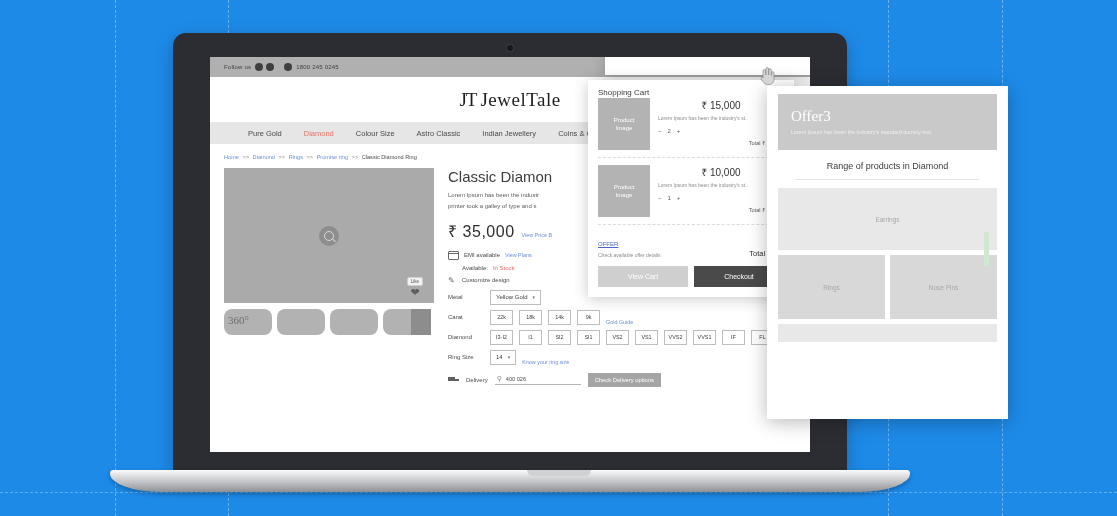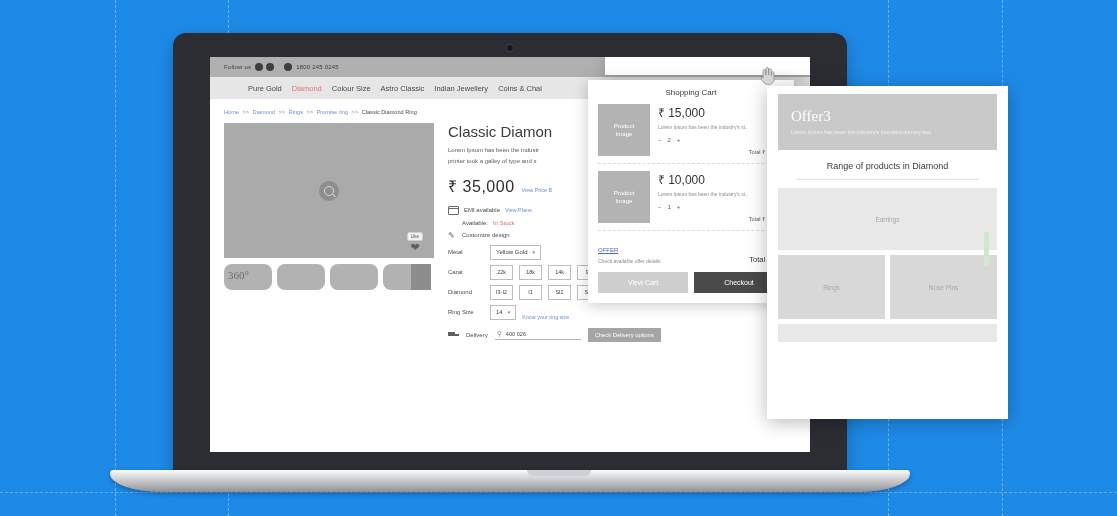--- a/index.html
+++ b/index.html
@@ -41,21 +41,21 @@
   .cart-body{position:absolute;left:1px;top:3px;width:10px;height:6px;border:1.4px solid #3e3e3e;border-top:none;transform:skewX(-6deg);}
   .cart-h{position:absolute;left:8px;top:0px;width:4px;height:4px;border:1.4px solid #3e3e3e;border-left:none;border-bottom:none;border-radius:0 4px 0 0;}
   .cart-w{position:absolute;bottom:0;width:2px;height:2px;border-radius:50%;background:#3e3e3e;}
   .list-l{position:absolute;left:1px;width:9px;height:1.4px;background:#3e3e3e;}
   .hand{position:absolute;left:759px;top:66px;width:16px;height:20px;z-index:40;}
 
   .brandbar{height:45px;background:#fff;display:flex;align-items:center;justify-content:center;}
   .brand{font-family:"Liberation Serif",serif;font-size:19px;color:#1d1d1d;letter-spacing:.5px;white-space:nowrap;}
   .brand .mono{font-family:"Liberation Serif",serif;letter-spacing:-1px;margin-right:4px;}
 
-  .navbar{height:22px;background:#e6e6e6;display:flex;align-items:center;gap:10px;padding:0 38px;font-size:7.5px;color:#4a4a4a;white-space:nowrap;}
+  .navbar{height:22px;background:#e6e6e6;display:flex;align-items:center;gap:22px;padding:0 38px;font-size:7.5px;color:#4a4a4a;white-space:nowrap;}
   .navbar .active{color:#e8736b;}
 
   .content{padding:10px 14px 0 14px;position:relative;}
   .crumb{font-size:5.6px;color:#4a4a4a;margin-bottom:8px;white-space:nowrap;}
   .crumb a{color:#6b8fd6;text-decoration:none;}
   .crumb .sep{color:#8a8a8a;margin:0 2px;}
 
   .prod-row{display:flex;gap:14px;}
   .gallery{width:210px;}
   .hero{width:210px;height:135px;background:#aaa;position:relative;}
@@ -95,26 +95,26 @@
   .chip{border:1px solid #bdbdbd;background:#fff;height:13px;min-width:15px;padding:0 3px;display:inline-flex;align-items:center;justify-content:center;font-size:5.4px;color:#3d3d3d;}
   .pin-input{border-bottom:1px solid #b5b5b5;min-width:82px;font-size:5.6px;color:#4a4a4a;padding:0 2px 1px 2px;display:inline-flex;align-items:center;gap:4px;}
   .pin-ic{color:#8a8a8a;font-size:7px;}
   .btn-grey{background:#b9b9b9;color:#fff;font-size:5.8px;padding:4px 7px;border:none;}
   .btn-grey.dark{background:#a5a5a5;}
   .delivery-row{display:flex;align-items:center;gap:7px;margin-top:8px;font-size:6px;color:#4a4a4a;}
 
   
   .cart-panel{position:absolute;left:588px;top:80px;width:186px;background:#fff;z-index:30;
     box-shadow:0 2px 14px rgba(0,0,0,.22);padding:8px 10px 10px;}
-  .cart-title{text-align:center;font-size:8px;color:#3b3b3b;margin-bottom:7px;}
+  .cart-title{font-size:8px;color:#3b3b3b;margin-bottom:1px;}
   .cart-item{display:flex;gap:8px;padding-bottom:7px;border-bottom:1px dashed #dcdcdc;margin-bottom:7px;}
   .ci-img{width:52px;height:52px;background:#b3b3b3;color:#fff;font-size:6px;display:flex;flex-direction:column;
     align-items:center;justify-content:center;line-height:1.4;flex:none;}
   .ci-body{flex:1;min-width:0;}
-  .ci-price{font-size:12px;color:#333;margin-bottom:3px;}
+  .ci-price{font-size:10px;color:#333;margin-bottom:3px;text-align:center;}
   .ci-desc{font-size:5px;color:#8b8b8b;margin-bottom:5px;white-space:nowrap;overflow:hidden;}
   .qty{display:flex;align-items:center;gap:6px;font-size:6px;color:#5a5a5a;}
   .qty .b{cursor:default;}
   .trash{margin-left:auto;width:6px;height:8px;border:1px solid #a9a9a9;border-top:none;position:relative;}
   .trash:before{content:"";position:absolute;left:-1.5px;top:-2px;width:9px;height:1px;background:#a9a9a9;}
   .ci-total{text-align:right;font-size:5.6px;color:#5a5a5a;margin-top:4px;}
   .offer-row{display:flex;align-items:flex-end;justify-content:space-between;margin-top:2px;}
   .offer-sub{font-size:5px;color:#8b8b8b;margin-top:2px;}
   .grand{font-size:7.5px;color:#2f2f2f;white-space:nowrap;}
   .cart-btns{display:flex;gap:6px;margin-top:8px;}
@@ -178,20 +178,25 @@
               <span class="cart-w" style="left:8px"></span>
           </span>
           <span class="list-ic">
             <span class="list-l" style="top:2px"></span>
               <span class="list-l" style="top:5px"></span>
               <span class="list-l" style="top:8px"></span>
           </span>
         </span>
       </div>
 
+      <div class="brandbar">
+        <div class="brand">
+          <span class="mono">JT</span><span>JewelTale</span>
+        </div>
+      </div>
 
       <div class="navbar">
         <span>Pure Gold</span>
         <span class="active">Diamond</span>
         <span>Colour Size</span>
         <span>Astro Classic</span>
         <span>Indian Jewellery</span>
         <span>Coins &amp; Chai</span>
       </div>
 

